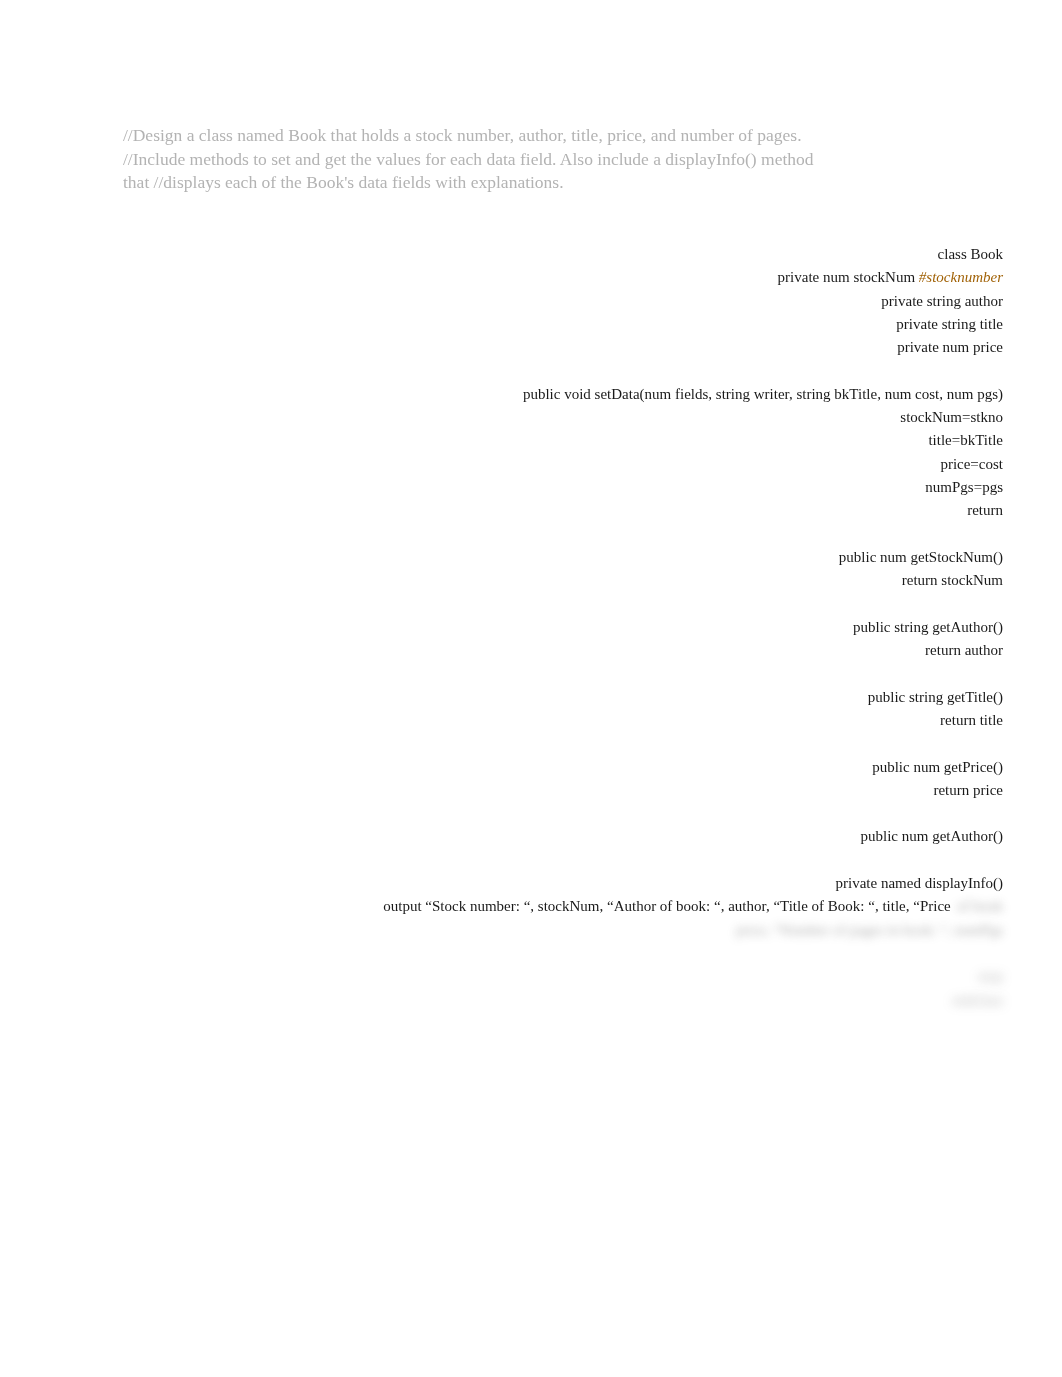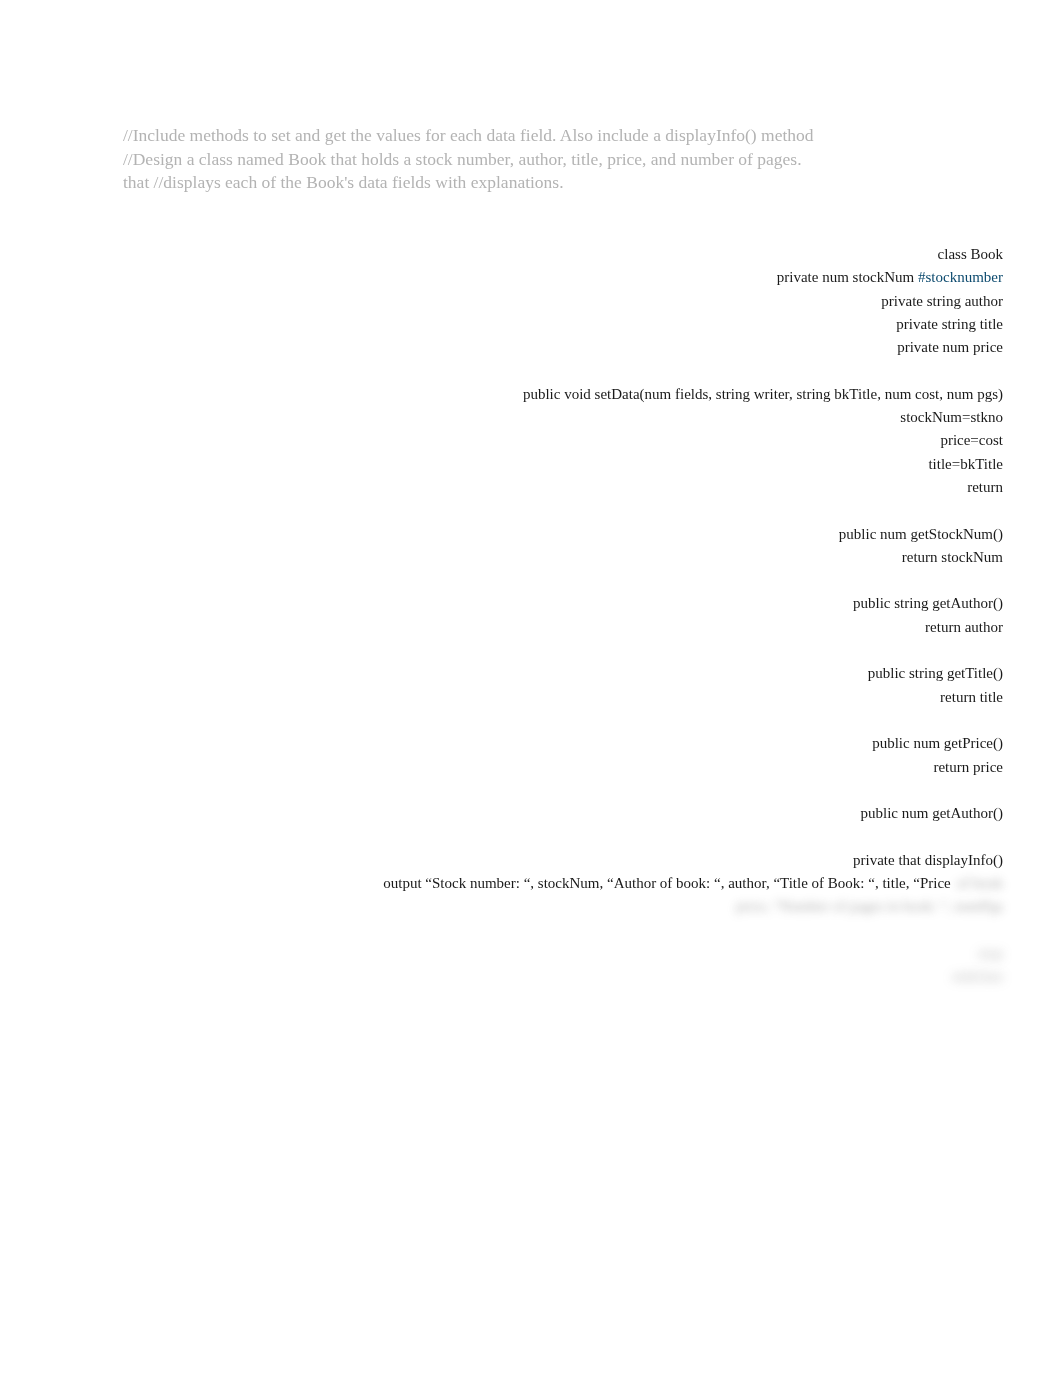--- a/index.html
+++ b/index.html
@@ -51,21 +51,22 @@
     white-space: pre;
     height: 23.3px;
   }
   .code-line.indent {
     padding-left: 19px;
   }
   .code-line.blank {
     height: 23.3px;
   }
   .cmt {
-    color: #0c4a6e;
+    color: #a16207;
+    font-style: italic;
   }
 
   
   .blur-tail {
     display: inline-block;
     vertical-align: baseline;
     color: #6f6f6f;
     filter: blur(4.6px);
     opacity: 0.62;
     margin-left: 6px;
@@ -83,40 +84,41 @@
     filter: blur(5.2px);
     opacity: 0.52;
   }
 </style>
 </head>
 <body>
 
 <div class="page">
 
   <div class="header-comment">
+    <div class="line">//Design a class named Book that holds a stock number, author, title, price, and number of pages.</div>
     <div class="line">//Include methods to set and get the values for each data field. Also include a displayInfo() method</div>
-    <div class="line">//Design a class named Book that holds a stock number, author, title, price, and number of pages.</div>
     <div class="line">that //displays each of the Book's data fields with explanations.</div>
   </div>
 
   <div class="code-body">
 
     <div class="code-line">class Book</div>
 
     <div class="code-line indent"><span>private num stockNum</span> <span class="cmt">#stocknumber</span></div>
     <div class="code-line indent"><span>private string author</span></div>
     <div class="code-line indent"><span>private string title</span></div>
     <div class="code-line indent"><span>private num price</span></div>
 
     <div class="code-line blank"></div>
 
     <div class="code-line">public void setData(num fields, string writer, string bkTitle, num cost, num pgs)</div>
     <div class="code-line indent">stockNum=stkno</div>
+    <div class="code-line indent">title=bkTitle</div>
     <div class="code-line indent">price=cost</div>
-    <div class="code-line indent">title=bkTitle</div>
+    <div class="code-line indent">numPgs=pgs</div>
     <div class="code-line">return</div>
 
     <div class="code-line blank"></div>
 
     <div class="code-line">public num getStockNum()</div>
     <div class="code-line">return stockNum</div>
 
     <div class="code-line blank"></div>
 
     <div class="code-line">public string getAuthor()</div>
@@ -131,21 +133,21 @@
 
     <div class="code-line">public num getPrice()</div>
     <div class="code-line">return price</div>
 
     <div class="code-line blank"></div>
 
     <div class="code-line">public num getAuthor()</div>
 
     <div class="code-line blank"></div>
 
-    <div class="code-line">private that displayInfo()</div>
+    <div class="code-line">private named displayInfo()</div>
     <div class="code-line indent"><span>output “Stock number: “, stockNum, “Author of book: “, author, “Title of Book: “, title, “Price</span><span class="blur-tail">of book</span></div>
     <div class="code-line blur-line indent">price, “Number of pages in book: “, numPgs</div>
 
     <div class="code-line blank"></div>
 
     <div class="code-line blur-line soft">stop</div>
     <div class="code-line blur-line soft">endclass</div>
 
   </div>
 </div>

